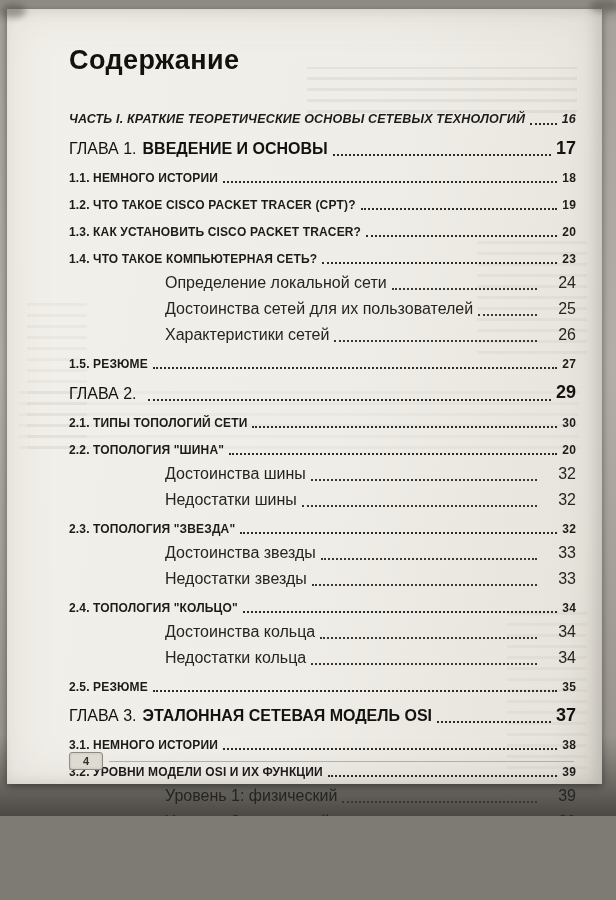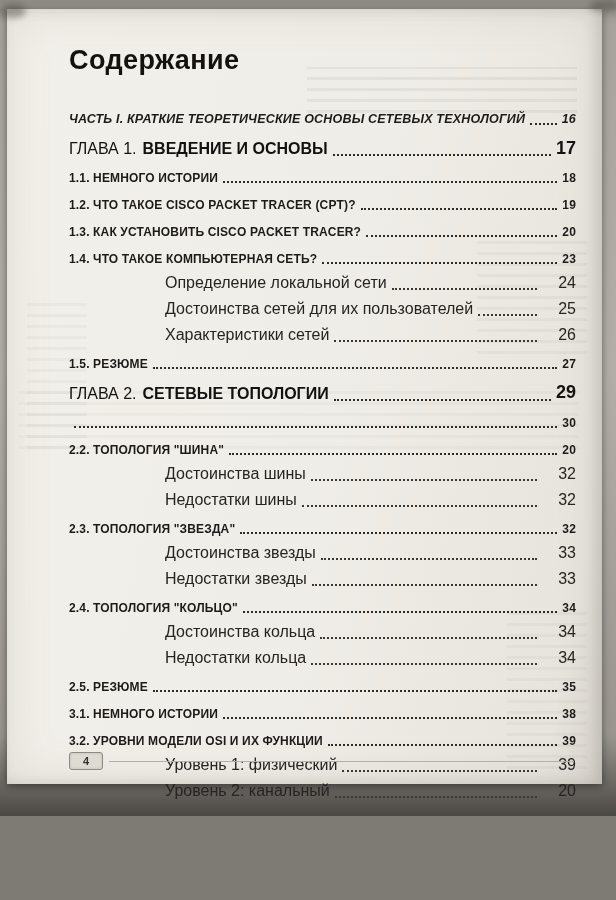--- a/index.html
+++ b/index.html
@@ -133,25 +133,25 @@
             <span class="leader"></span>
             <span class="pageno">26</span>
           </div>
           <div class="row section">
             <span class="label">1.5. РЕЗЮМЕ</span>
             <span class="leader"></span>
             <span class="pageno">27</span>
           </div>
           <div class="row chapter">
             <span class="prefix">ГЛАВА 2.</span>
-            <span class="label">СЕТЕВЫЕ ТОПОЛОГИИ</span>
             <span class="leader"></span>
             <span class="pageno">29</span>
           </div>
           <div class="row section">
+            <span class="label">2.1. ТИПЫ ТОПОЛОГИЙ СЕТИ</span>
             <span class="leader"></span>
             <span class="pageno">30</span>
           </div>
           <div class="row section">
             <span class="label">2.2. ТОПОЛОГИЯ "ШИНА"</span>
             <span class="leader"></span>
             <span class="pageno">20</span>
           </div>
           <div class="row sub">
             <span class="label">Достоинства шины</span>
@@ -190,20 +190,26 @@
           </div>
           <div class="row sub">
             <span class="label">Недостатки кольца</span>
             <span class="leader"></span>
             <span class="pageno">34</span>
           </div>
           <div class="row section">
             <span class="label">2.5. РЕЗЮМЕ</span>
             <span class="leader"></span>
             <span class="pageno">35</span>
+          </div>
+          <div class="row chapter">
+            <span class="prefix">ГЛАВА 3.</span>
+            <span class="label">ЭТАЛОННАЯ СЕТЕВАЯ МОДЕЛЬ OSI</span>
+            <span class="leader"></span>
+            <span class="pageno">37</span>
           </div>
           <div class="row section">
             <span class="label">3.1. НЕМНОГО ИСТОРИИ</span>
             <span class="leader"></span>
             <span class="pageno">38</span>
           </div>
           <div class="row section">
             <span class="label">3.2. УРОВНИ МОДЕЛИ OSI И ИХ ФУНКЦИИ</span>
             <span class="leader"></span>
             <span class="pageno">39</span>

